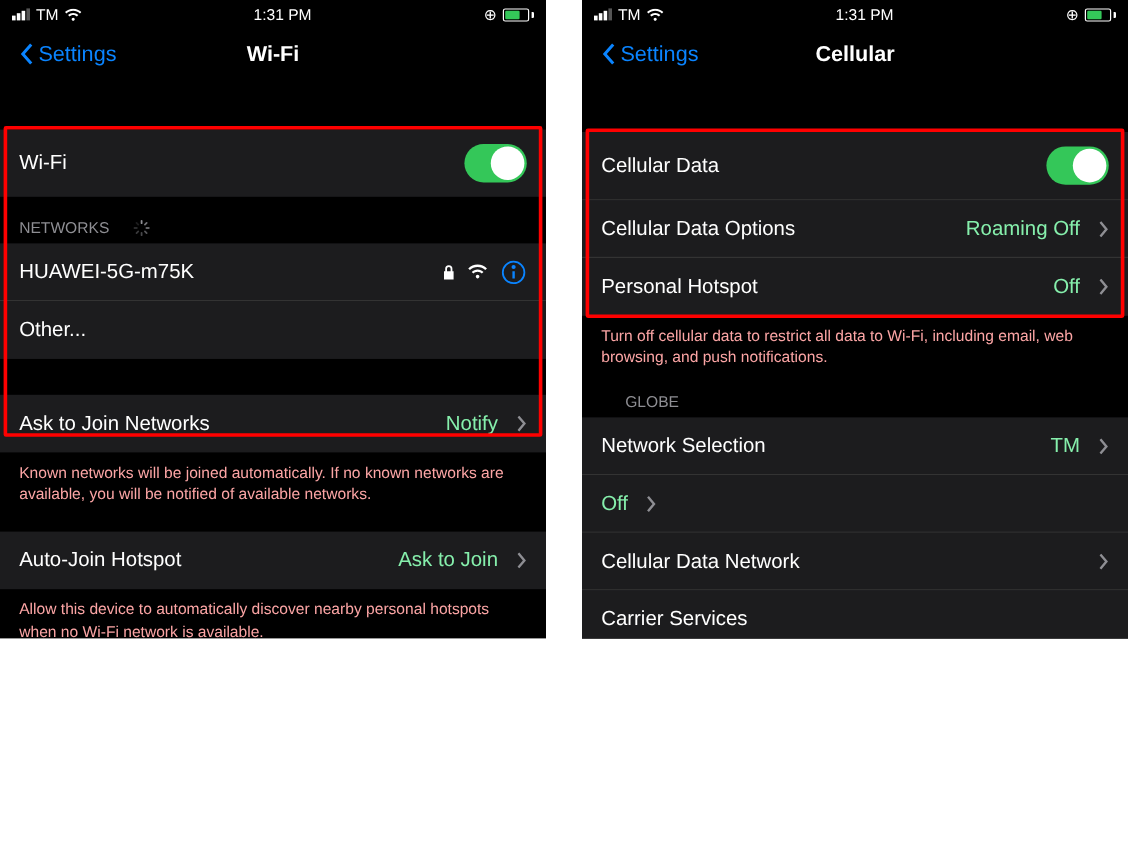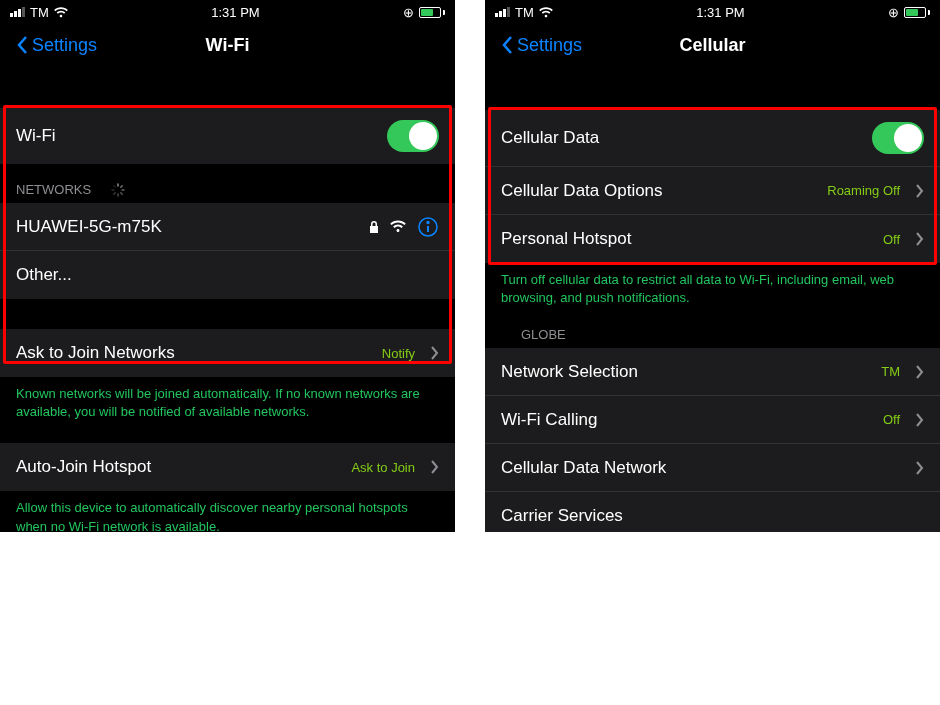--- a/index.html
+++ b/index.html
@@ -58,38 +58,38 @@
     display: flex;
     align-items: center;
     justify-content: space-between;
     min-height: 48px;
     border-bottom: 0.5px solid #333;
   }
   .row:last-child { border-bottom: none; }
   .row.sub { }
   .row .label { font-size: 17px; color: #fff; flex:1;}
   .row .sublabel { font-size: 12px; color: #8e8e93; margin-top:2px;}
-  .row .value { color: #84cc16; font-size: 13px; margin-right:6px;}
+  .row .value { color: #86efac; font-size: 17px; margin-right:6px;}
   .row-left { display:flex; flex-direction:column; flex:1;}
   .row-right { display:flex; align-items:center; gap:10px;}
   .chev-right { width:8px; height:14px; }
   .check-ico { width:18px; height:14px; margin-right:10px; color:#0a84ff; flex-shrink:0; margin-top:4px;}
   .network-row-content { display:flex; align-items:flex-start; flex:1; }
   .lock-ico { width:10px; height:14px; color:#fff;}
   .wifi-strength { width:18px; height:14px; color:#fff;}
   .info-ico { width:22px; height:22px; color:#0a84ff;}
 
   .header-label {
     color: #8e8e93; font-size: 13px; padding: 6px 16px 6px 16px;
     text-transform: uppercase; display:flex; align-items:center; gap:8px;
   }
   .spinner { width:14px; height:14px; }
 
   .footer-text {
-    color: #22c55e; font-size: 13px; padding: 8px 16px 4px; line-height:1.4;
+    color: #fca5a5; font-size: 13px; padding: 8px 16px 4px; line-height:1.4;
   }
 
   .toggle {
     width: 52px; height: 32px; background:#34C759; border-radius:16px; position:relative; cursor:pointer;
   }
   .toggle::after {
     content:""; position:absolute; right:2px; top:2px; width:28px; height:28px;
     background:#fff; border-radius:50%;
   }
 
@@ -298,21 +298,20 @@
     <div class="row clickable">
       <span class="label">Network Selection</span>
       <div class="row-right">
         <span class="value">TM</span>
         <svg class="chev-right" viewBox="0 0 8 14" fill="none" stroke="#8e8e93" stroke-width="2">
             <polyline points="1,1 6,7 1,13"></polyline>
           </svg>
       </div>
     </div>
     <div class="row clickable">
-      <span class="label">Wi-Fi Calling</span>
       <div class="row-right">
         <span class="value">Off</span>
         <svg class="chev-right" viewBox="0 0 8 14" fill="none" stroke="#8e8e93" stroke-width="2">
             <polyline points="1,1 6,7 1,13"></polyline>
           </svg>
       </div>
     </div>
     <div class="row clickable">
       <span class="label">Cellular Data Network</span>
       <div class="row-right">

